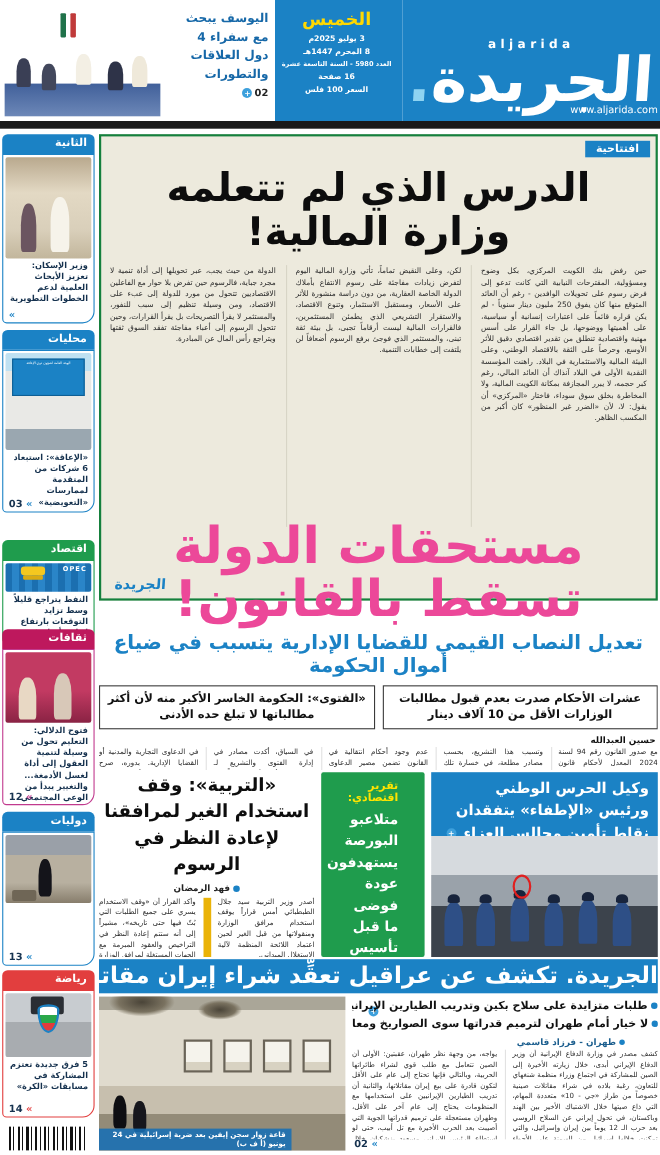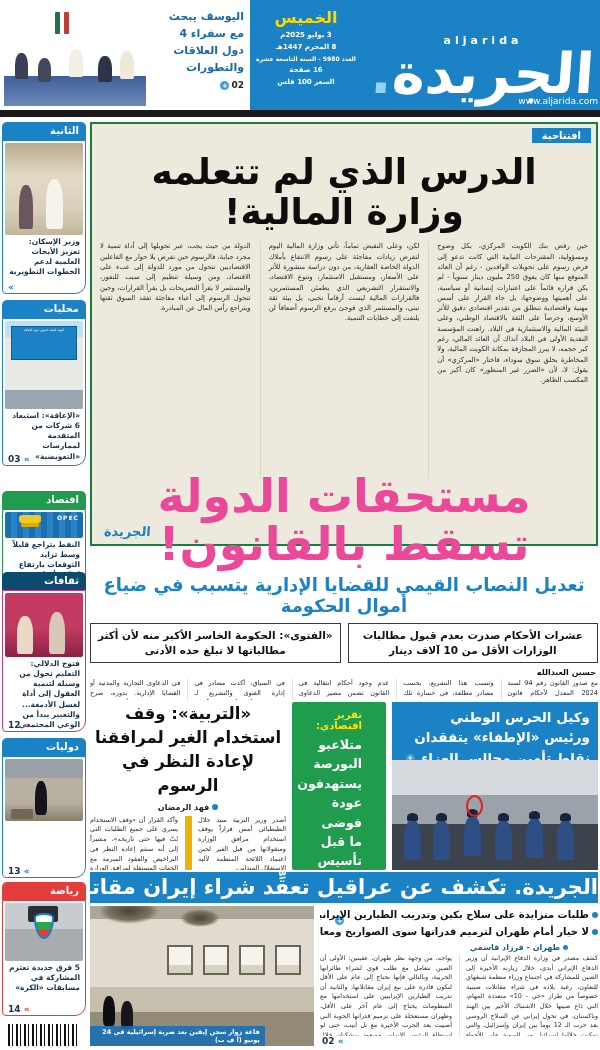--- a/index.html
+++ b/index.html
@@ -30,21 +30,21 @@
 
   
   .side-sec{position:absolute;left:2px;width:84px;}
   .side-head{height:18px;line-height:18px;border-radius:5px 5px 0 0;color:#fff;font-size:10px;font-weight:900;padding-right:7px;}
   .side-box{position:relative;background:#fff;border:1px solid;border-radius:0 0 11px 4px;padding:2px 2px 12px;height:calc(100% - 18px);overflow:hidden;}
   .side-cap{font-size:7.5px;font-weight:900;color:#16324f;line-height:1.35;text-align:right;padding:2px 3px 0;}
   .side-ref{position:absolute;bottom:1px;left:5px;font-size:9px;font-weight:900;color:#16324f;direction:ltr;}
   .side-ref .mm{color:#1b82c5;}
   .c-blue .side-head{background:#1b82c5;} .c-blue .side-box{border-color:#1b82c5;} .c-blue .mm{color:#1b82c5;}
   .c-green .side-head{background:#1f9c4d;} .c-green .side-box{border-color:#1f9c4d;} .c-green .mm{color:#1f9c4d;}
-  .c-mag .side-head{background:#0c4a6e;} .c-mag .side-box{border-color:#c13a8e;} .c-mag .mm{color:#c13a8e;}
+  .c-mag .side-head{background:#be185d;} .c-mag .side-box{border-color:#c13a8e;} .c-mag .mm{color:#c13a8e;}
   .c-red .side-head{background:#e23e3e;} .c-red .side-box{border-color:#e23e3e;} .c-red .mm{color:#e23e3e;}
   .ph{position:relative;overflow:hidden;border-radius:2px;width:100%;}
   .ph-second{background:linear-gradient(180deg,#b9a98e 0%,#e3d9c4 35%,#d9cfba 72%,#c2b69c 100%);}
   .ph-disab{background:linear-gradient(180deg,#bfe1f2 0 18%,#e9e9e6 18% 78%,#9aa7b0 78% 100%);}
   .sign{position:absolute;top:6%;left:8%;right:8%;height:38%;background:#1b82c5;border:1px solid #0e5e94;color:#fff;font-size:3px;line-height:1.6;text-align:center;overflow:hidden;padding-top:1px;}
   .ph-opec{background:repeating-linear-gradient(90deg,#1b6fb0 0 6px,#2a85c8 6px 12px);}
   .opec-t{position:absolute;right:4px;top:2px;direction:ltr;color:#fff;font-size:6px;font-weight:700;letter-spacing:1px;}
   .valve{position:absolute;left:18%;top:12%;width:22px;height:8px;background:#f4c81f;border-radius:3px;box-shadow:0 6px 0 -2px #d9ab12;}
   .ph-cult{background:linear-gradient(180deg,#c23a62 0 55%,#8a2344 100%);}
   .ph-intl{background:linear-gradient(180deg,#9aa0a8 0 30%,#b8b0a0 30% 70%,#877d6c 100%);}

